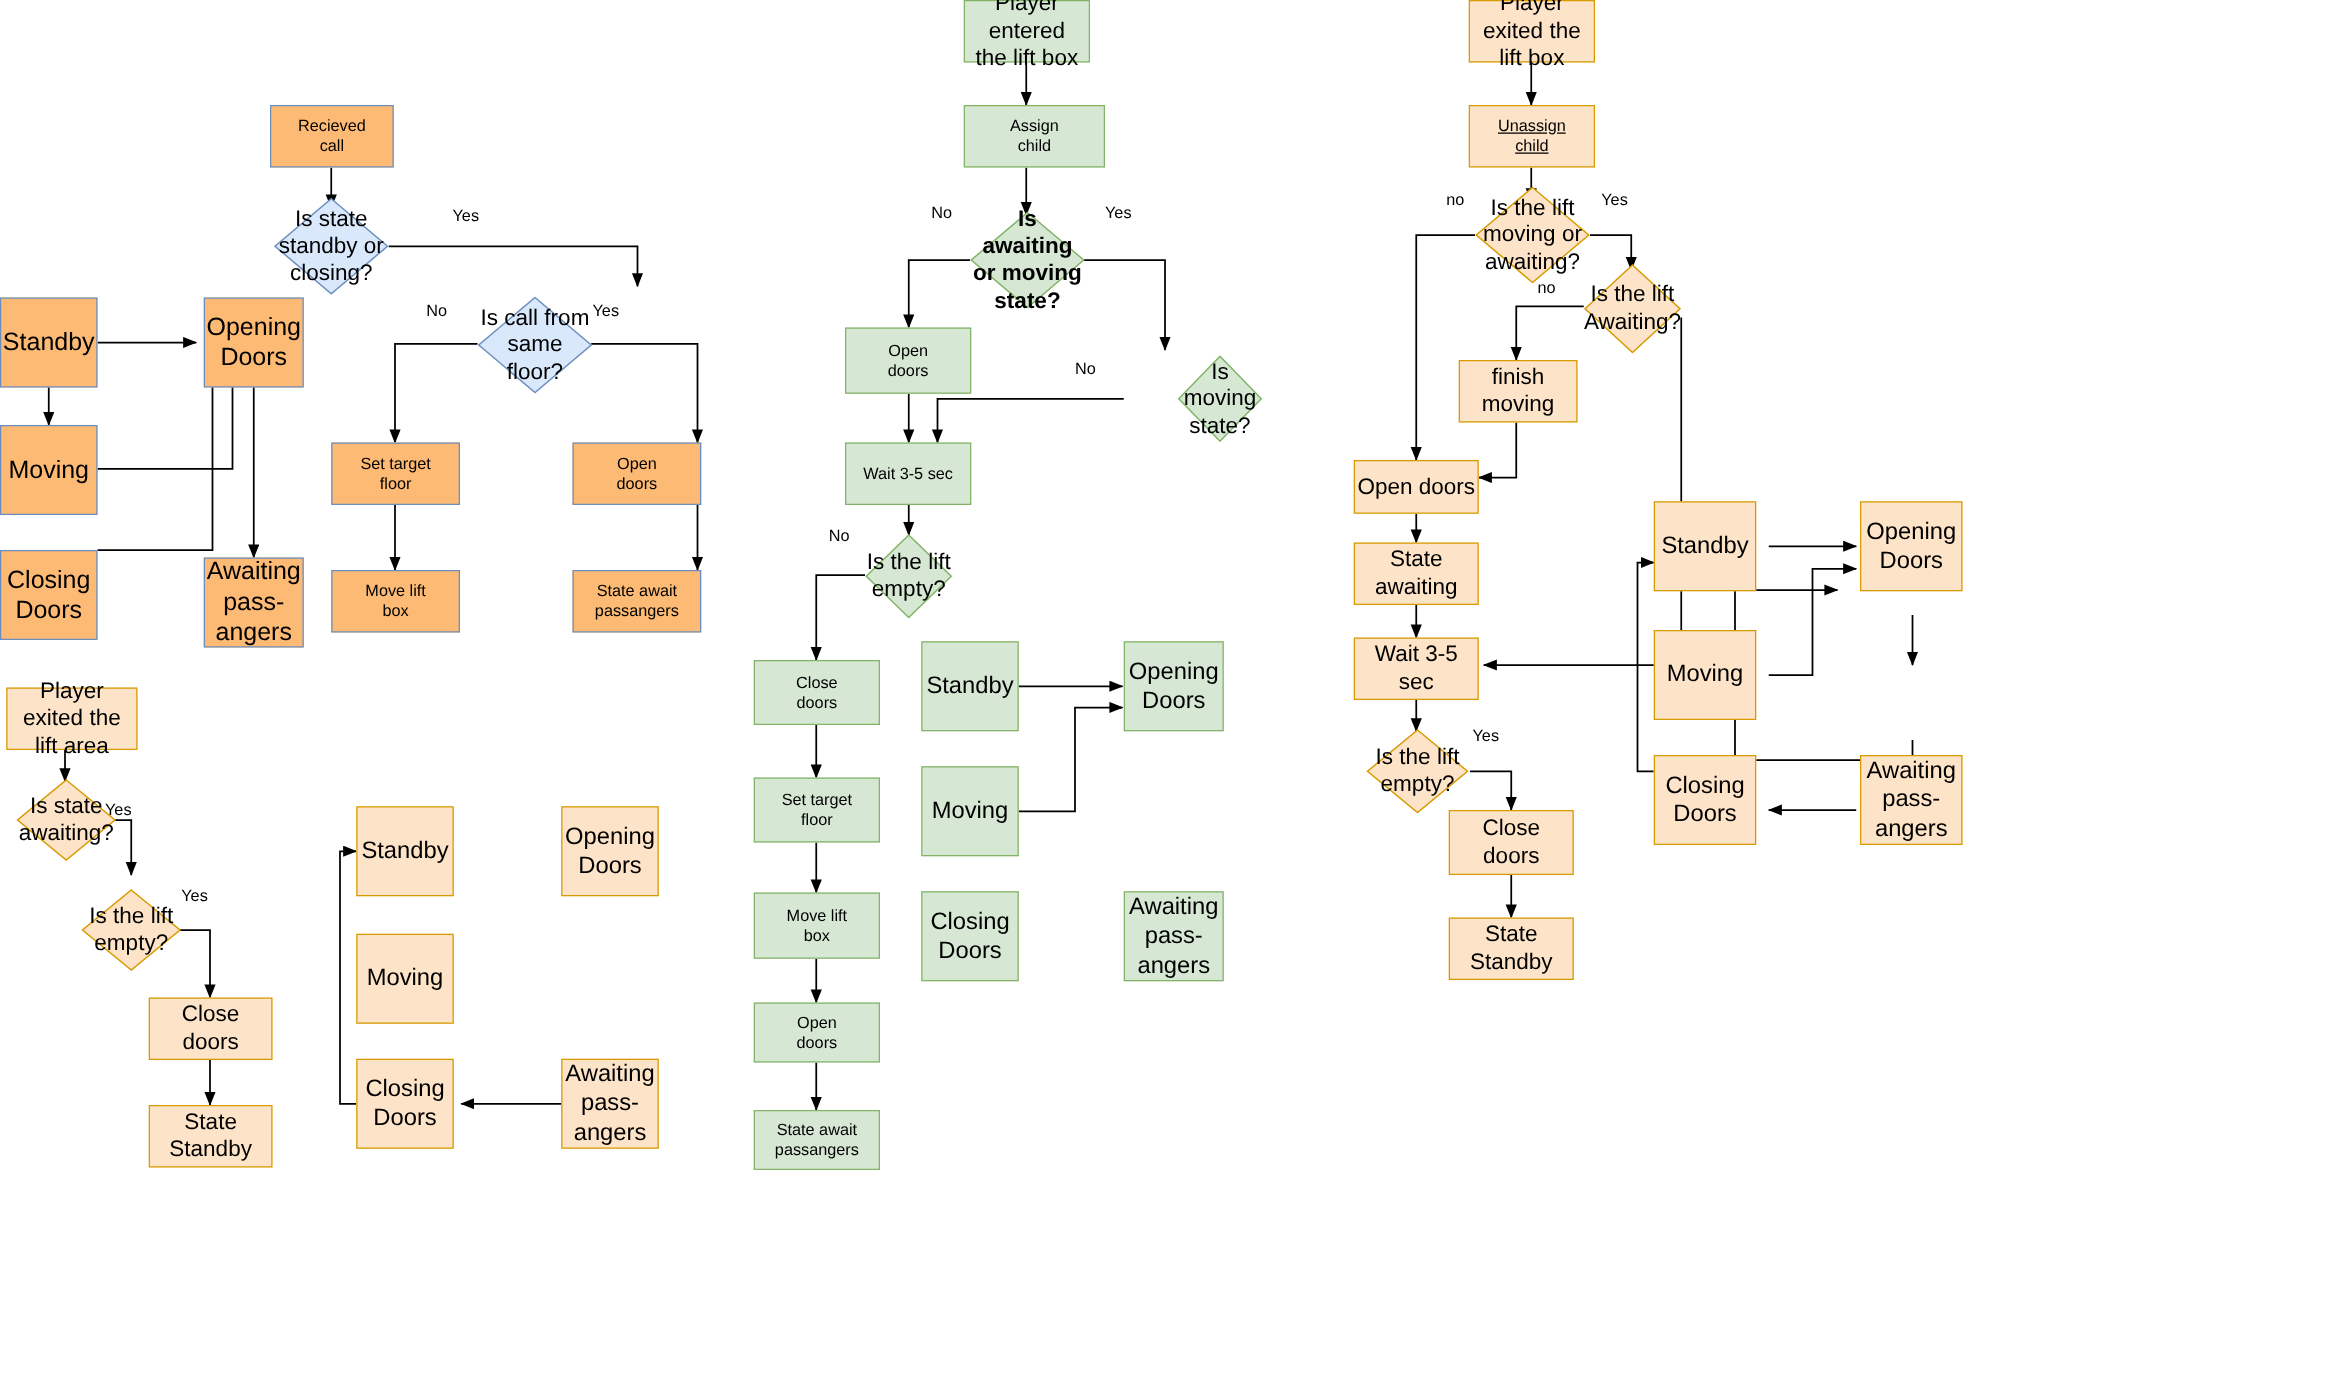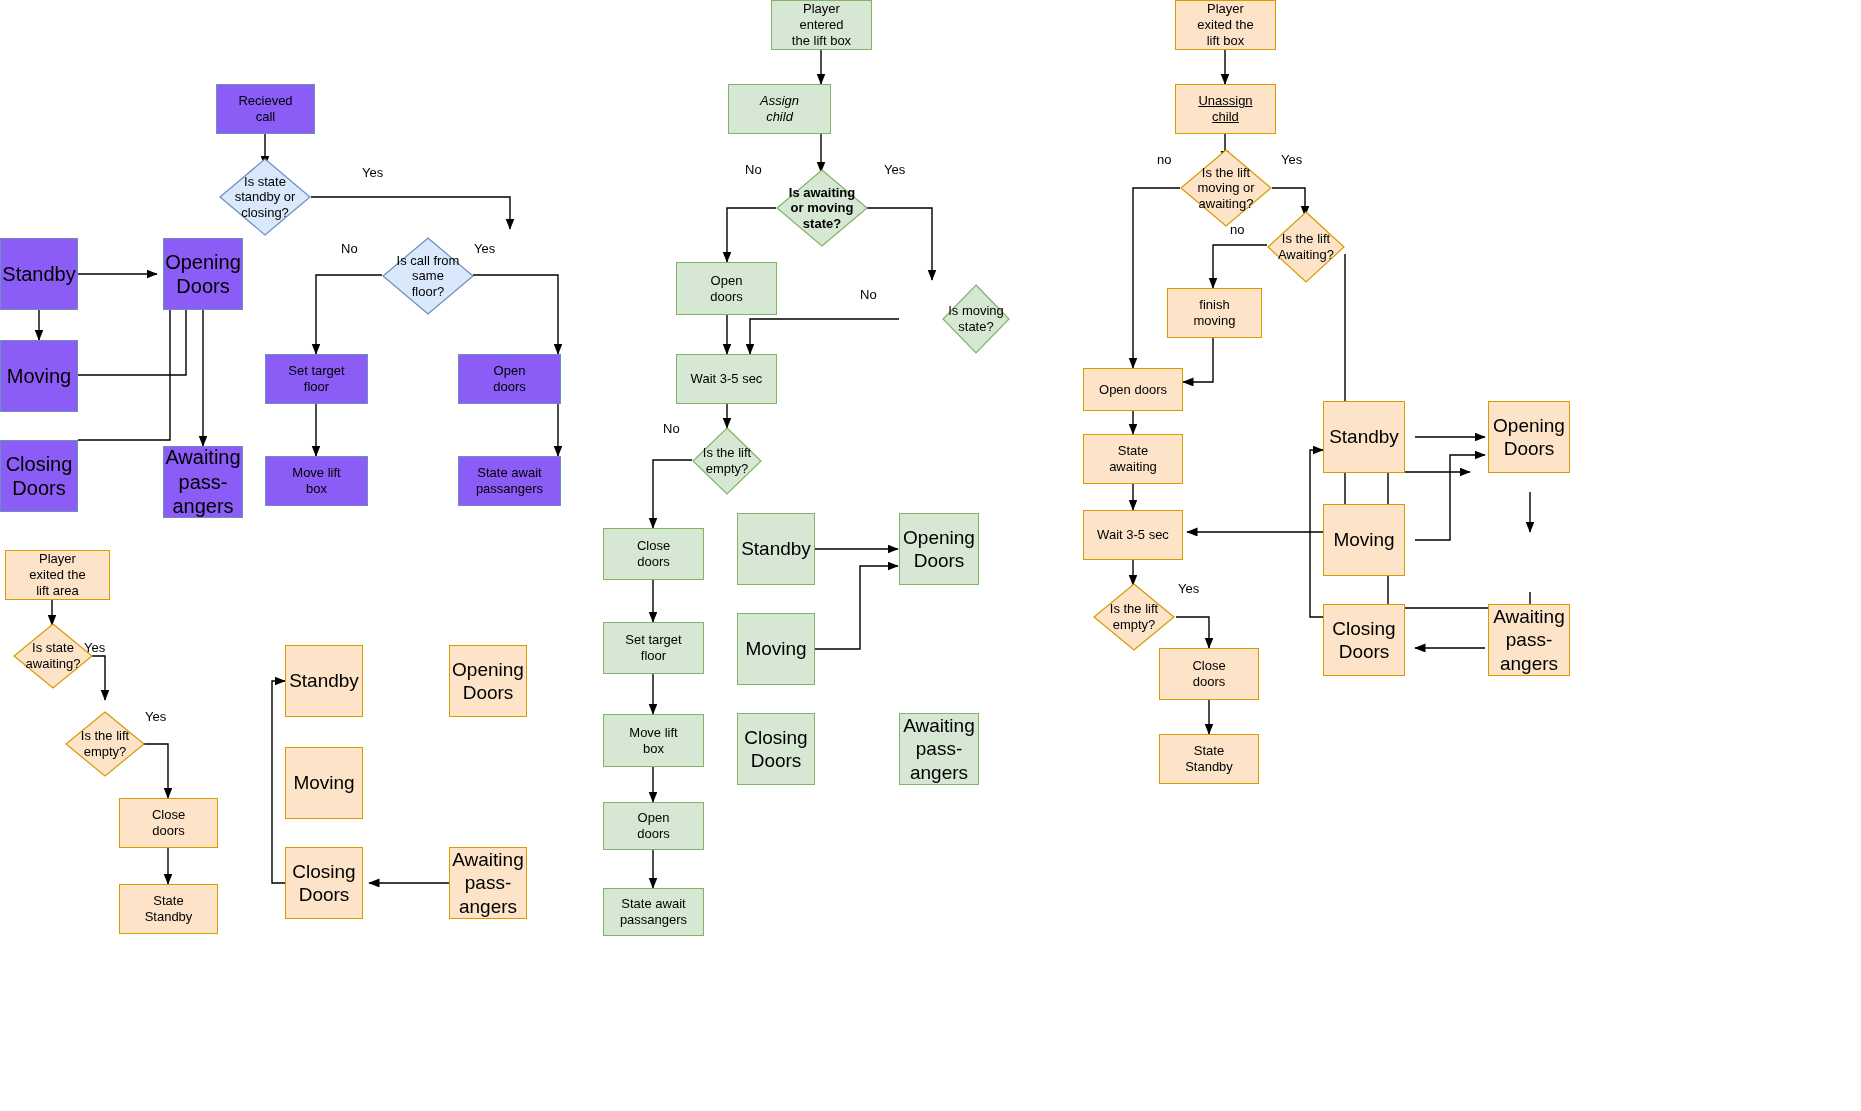--- a/index.html
+++ b/index.html
@@ -2,27 +2,27 @@
 <html><head>
 <meta charset="utf-8">
 <title>Lift State Flowcharts</title>
 <style>
   html,body{margin:0;padding:0;background:#ffffff;}
   body{font-family:"Liberation Sans","DejaVu Sans",sans-serif;}
   #canvas{position:relative;width:1861px;height:1111px;background:#fff;overflow:hidden;}
   svg.edges{position:absolute;left:0;top:0;width:1861px;height:1111px;pointer-events:none;}
   .node{position:absolute;box-sizing:border-box;display:flex;align-items:center;justify-content:center;text-align:center;line-height:1.22;}
   .rect{border-width:1px;border-style:solid;}
-  .blue{background:#8b5cf6;border-color:#6c8ebf;}
+  .blue{background:#fdba74;border-color:#6c8ebf;}
   .green{background:#d6e8d4;border-color:#82b366;}
   .orange{background:#fde3c7;border-color:#d79b00;}
   .dia{position:absolute;}
   .dia .lbl{position:absolute;left:0;top:0;width:100%;height:100%;display:flex;align-items:center;justify-content:center;text-align:center;line-height:1.2;}
   .elabel{position:absolute;font-size:13px;color:#000;white-space:nowrap;}
-  .fs-sm{font-size:13px;}
+  .fs-sm{font-size:18px;}
   .fs-md{font-size:13px;}
   .fs-lg{font-size:19px;}
   .fs-xl{font-size:20px;}
 </style>
 </head>
 <body>
 
 <div id="canvas">
 
   <svg class="edges" viewBox="0 0 1861 1111">
@@ -167,21 +167,21 @@
 Doors</div>
   <div class="node rect orange fs-lg" style="left:449px;top:645px;width:78px;height:72px;white-space:pre-line;">Opening
 Doors</div>
   <div class="node rect orange fs-lg" style="left:449px;top:847px;width:78px;height:72px;white-space:pre-line;">Awaiting
 pass-
 angers</div>
 
   <div class="node rect green fs-sm" style="left:771px;top:0px;width:101px;height:50px;white-space:pre-line;">Player
 entered
 the lift box</div>
-  <div class="node rect green fs-md" style="left:728px;top:84px;width:103px;height:50px;white-space:pre-line;font-style:italic;">Assign
+  <div class="node rect green fs-md" style="left:771px;top:84px;width:113px;height:50px;white-space:pre-line;">Assign
 child</div>
 
   <div class="dia" style="left:776px;top:169px;width:92px;height:78px;">
     <svg width="92" height="78" viewBox="0 0 92 78">
       <polygon points="46,1 91,39 46,77 1,39" fill="#d6e8d4" stroke="#82b366" stroke-width="1.2"></polygon>
     </svg>
     <span class="lbl fs-sm" style="white-space:pre-line;font-weight:bold;">Is awaiting
 or moving
 state?</span>
   </div>

